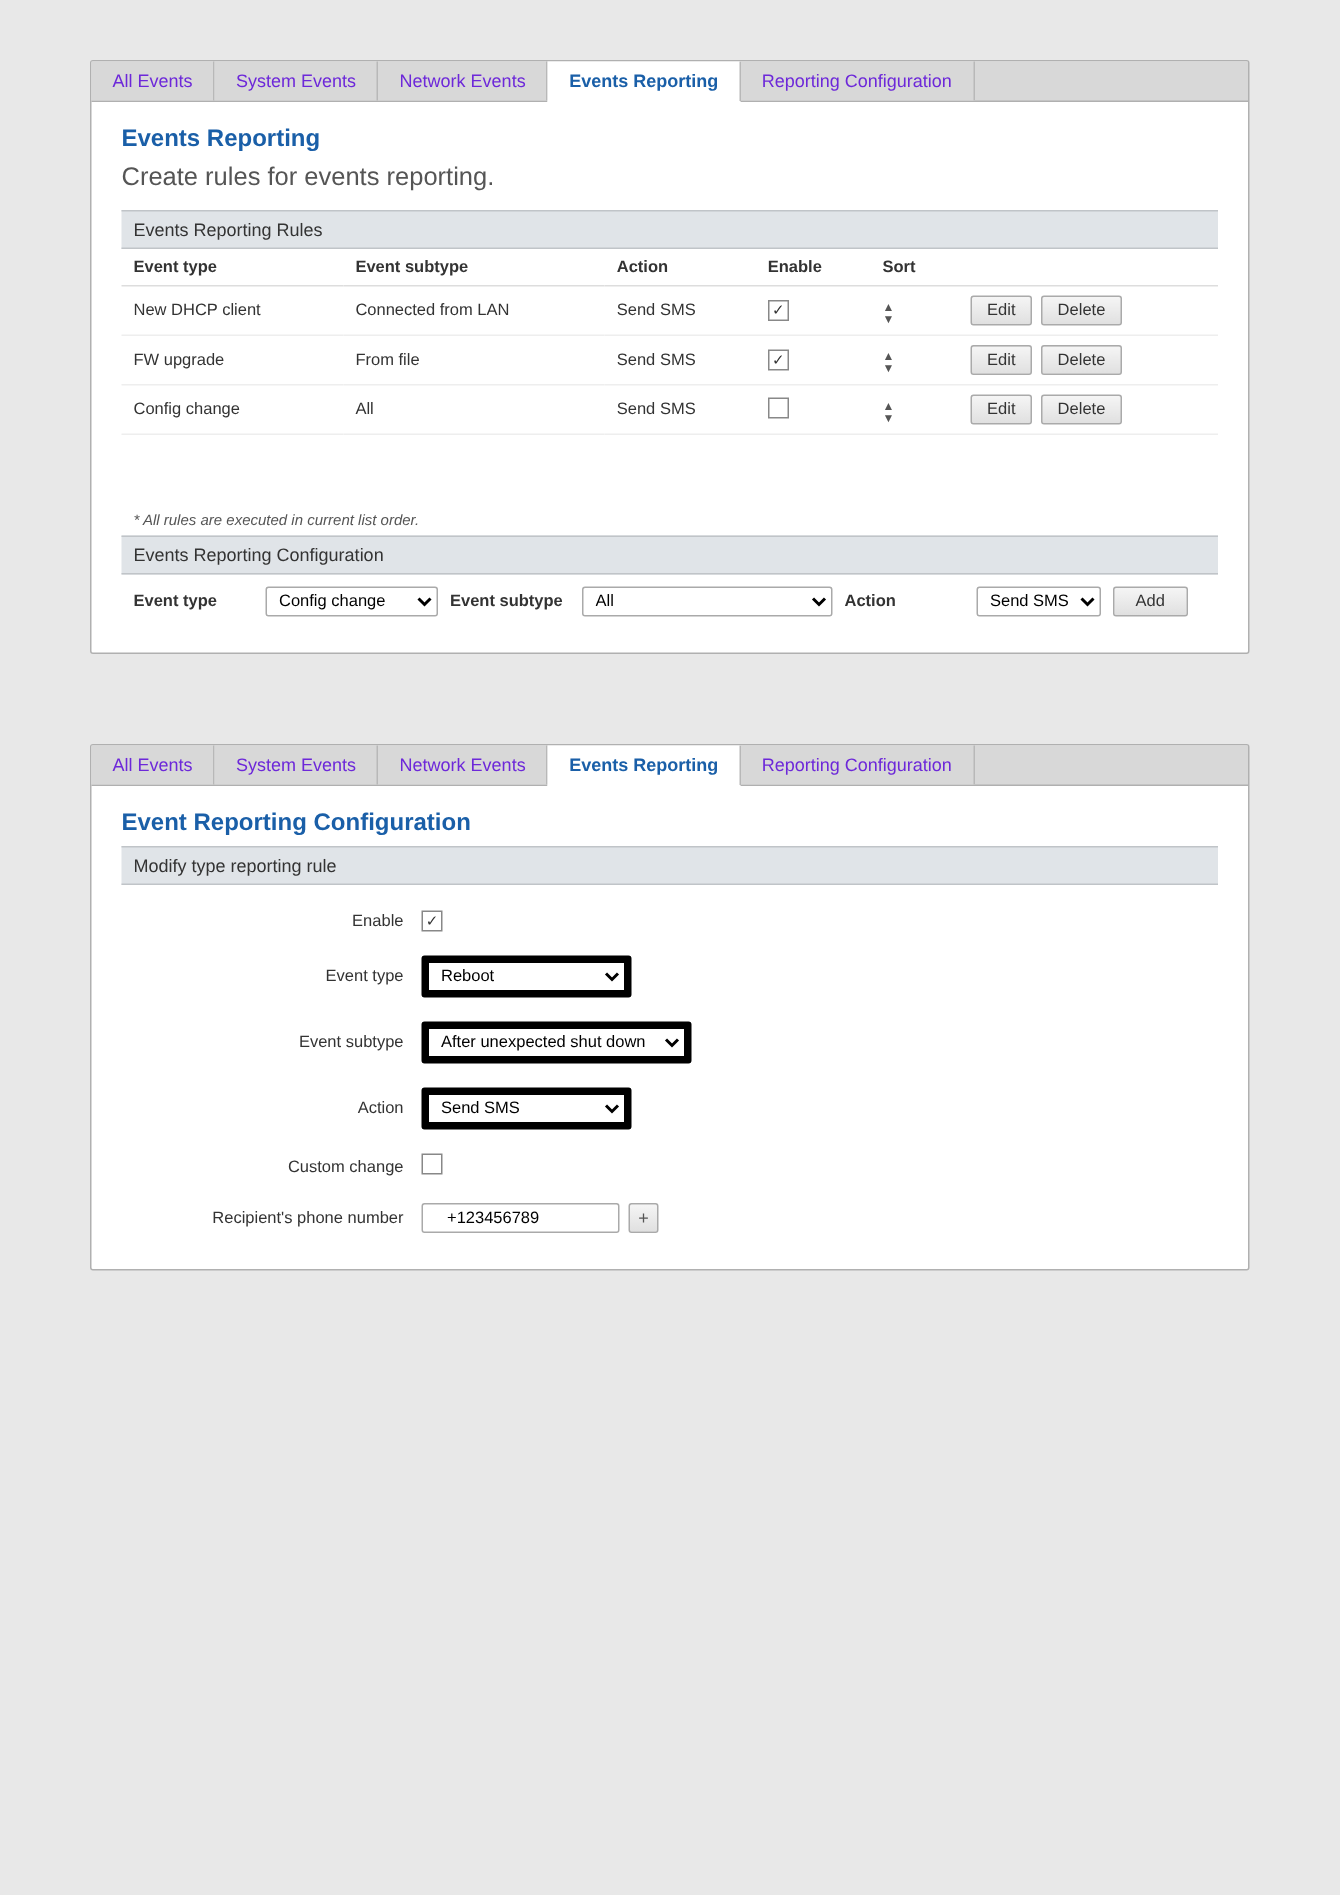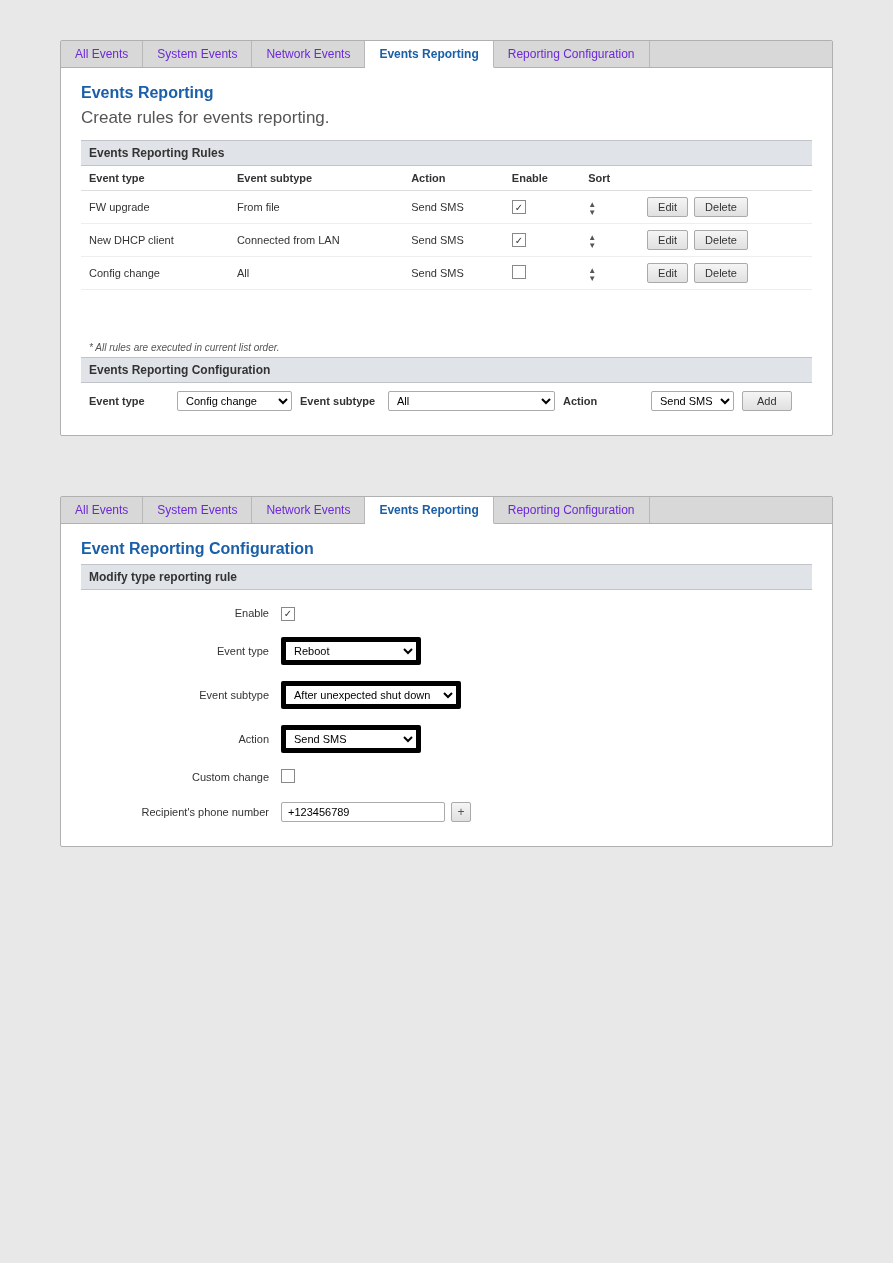--- a/index.html
+++ b/index.html
@@ -64,21 +64,21 @@
       margin-bottom: 12px;
     }
 
     
     .section-header {
       background: #e0e4e8;
       border-top: 1px solid #c0c4c8;
       border-bottom: 1px solid #c0c4c8;
       padding: 5px 8px;
       font-size: 12px;
-      font-weight: bold;
+      font-weight: normal;
       color: #333;
       margin-bottom: 0;
     }
 
     
     .data-table {
       width: 100%;
       border-collapse: collapse;
       margin-bottom: 8px;
     }
@@ -202,25 +202,25 @@
     select.form-select {
       padding: 2px 4px;
       font-size: 11px;
       border: 5px solid #000000;
       border-radius: 2px;
       background: #fff;
       cursor: pointer;
       min-width: 140px;
     }
     input.form-input {
-      padding: 3px 6px;
+      padding: 3px 16px;
       font-size: 11px;
       border: 1px solid #aaa;
       border-radius: 2px;
-      width: 164px;
+      width: 132px;
     }
     .phone-row {
       display: flex;
       align-items: center;
       gap: 6px;
     }
     .add-phone-btn {
       width: 20px;
       height: 20px;
       border: 1px solid #aaa;
@@ -262,41 +262,41 @@
             <th>Event subtype</th>
             <th>Action</th>
             <th>Enable</th>
             <th>Sort</th>
             <th></th>
           </tr>
         </thead>
         <tbody>
 
           <tr>
-            <td>FW upgrade</td>
-            <td>From file</td>
+            <td>New DHCP client</td>
+            <td>Connected from LAN</td>
             <td>Send SMS</td>
             <td>
               <div class="checkbox-display checked"></div>
             </td>
             <td>
               <div class="sort-arrows">
                 <span>▲</span>
                 <span>▼</span>
               </div>
             </td>
             <td>
               <button class="btn">Edit</button>
               <button class="btn">Delete</button>
             </td>
           </tr>
 
           <tr>
-            <td>New DHCP client</td>
-            <td>Connected from LAN</td>
+            <td>FW upgrade</td>
+            <td>From file</td>
             <td>Send SMS</td>
             <td>
               <div class="checkbox-display checked"></div>
             </td>
             <td>
               <div class="sort-arrows">
                 <span>▲</span>
                 <span>▼</span>
               </div>
             </td>

